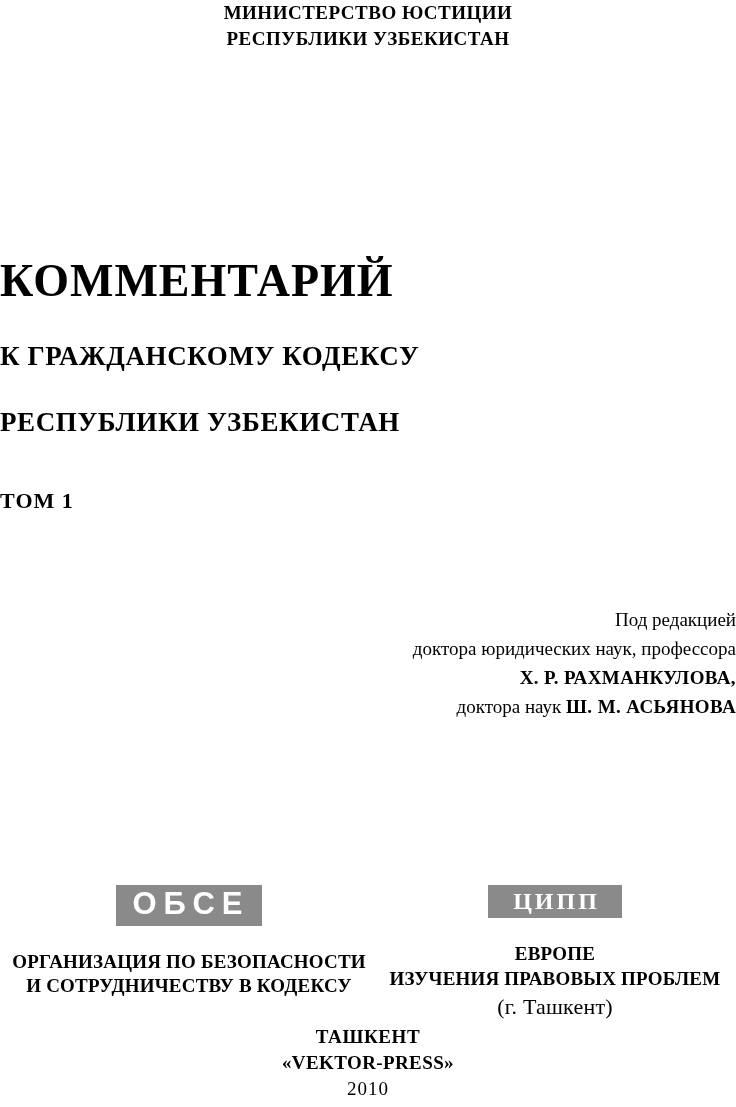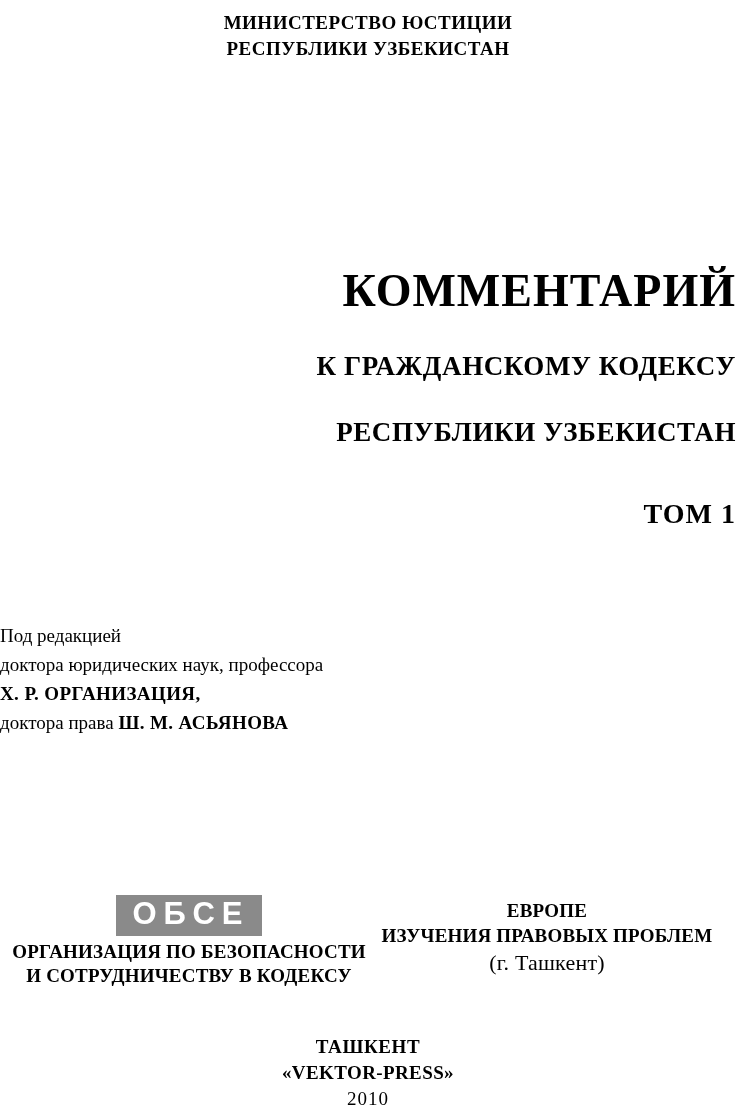--- a/index.html
+++ b/index.html
@@ -18,72 +18,71 @@
   .page {
     width: 736px;
     height: 1107px;
     position: relative;
     box-sizing: border-box;
   }
 
   
   .ministry {
     text-align: center;
-    margin-top: 10px;
     font-family: "Liberation Serif", serif;
     font-size: 19px;
     font-weight: bold;
     letter-spacing: 0.5px;
     line-height: 1.35;
   }
   .ministry div { white-space: pre; }
 
   
   .title-block {
-    text-align: right;
+    text-align: left;
     margin-top: 205px;
   }
   .main-title {
     font-size: 46px;
     font-weight: bold;
     letter-spacing: 1px;
     line-height: 1.1;
   }
   .subtitle {
     font-size: 27px;
     font-weight: bold;
     letter-spacing: 0.6px;
     line-height: 1.28;
     margin-top: 16px;
   }
   .subtitle div { white-space: pre; margin-top: 32px; }
 
   .volume {
-    font-size: 28px;
+    font-size: 22px;
     font-weight: bold;
     letter-spacing: 1px;
     margin-top: 48px;
+    text-align: left;
+  }
+
+  
+  .editors {
     text-align: right;
-  }
-
-  
-  .editors {
-    text-align: left;
     margin-top: 92px;
     font-size: 19px;
     line-height: 1.52;
   }
   .editors .line { white-space: pre; }
   .editors .bold { font-weight: bold; letter-spacing: 0.4px; }
 
   
   .logos {
     position: absolute;
     left: 0;
-    right: 8px;
+    right: 0;
     top: 885px;
     display: flex;
     justify-content: space-between;
     align-items: flex-start;
     padding: 0 6px;
     box-sizing: border-box;
   }
   .logo-col {
     text-align: center;
   }
@@ -106,21 +105,21 @@
     background: #8a8a8a;
     color: #ffffff;
     font-family: "Liberation Serif", serif;
     font-weight: bold;
     font-size: 24px;
     letter-spacing: 3px;
     padding: 3px 22px 4px 25px;
     line-height: 1.1;
   }
   .org-name {
-    margin-top: 4px;
+    margin-top: 24px;
     font-size: 19px;
     font-weight: bold;
     letter-spacing: 0.2px;
     line-height: 1.3;
   }
   .org-name div { white-space: pre; }
   .org-sub {
     font-size: 22px;
     font-weight: normal;
     letter-spacing: 0.2px;
@@ -158,35 +157,36 @@
       <div>К ГРАЖДАНСКОМУ КОДЕКСУ</div>
       <div>РЕСПУБЛИКИ УЗБЕКИСТАН</div>
     </div>
   </div>
 
   <div class="volume">ТОМ 1</div>
 
   <div class="editors">
     <div class="line">Под редакцией</div>
     <div class="line">доктора юридических наук, профессора</div>
-    <div class="line bold">Х. Р. ОРГАНИЗАЦИЯ,</div>
-    <div class="line"><span>доктора права </span><span class="bold">Ш. М. АСЬЯНОВА</span></div>
+    <div class="line bold">Х. Р. РАХМАНКУЛОВА,</div>
+    <div class="line"><span>доктора наук </span><span class="bold">Ш. М. АСЬЯНОВА</span></div>
   </div>
 
   <div class="logos">
 
     <div class="logo-col left">
       <div class="osce-mark">ОБСЕ</div>
       <div class="org-name">
         <div>ОРГАНИЗАЦИЯ ПО БЕЗОПАСНОСТИ</div>
         <div>И СОТРУДНИЧЕСТВУ В КОДЕКСУ</div>
       </div>
     </div>
 
     <div class="logo-col right">
+      <div class="cipp-mark">ЦИПП</div>
       <div class="org-name">
         <div>ЕВРОПЕ</div>
         <div>ИЗУЧЕНИЯ ПРАВОВЫХ ПРОБЛЕМ</div>
         <div class="org-sub">(г. Ташкент)</div>
       </div>
     </div>
 
   </div>
 
   <div class="imprint">

